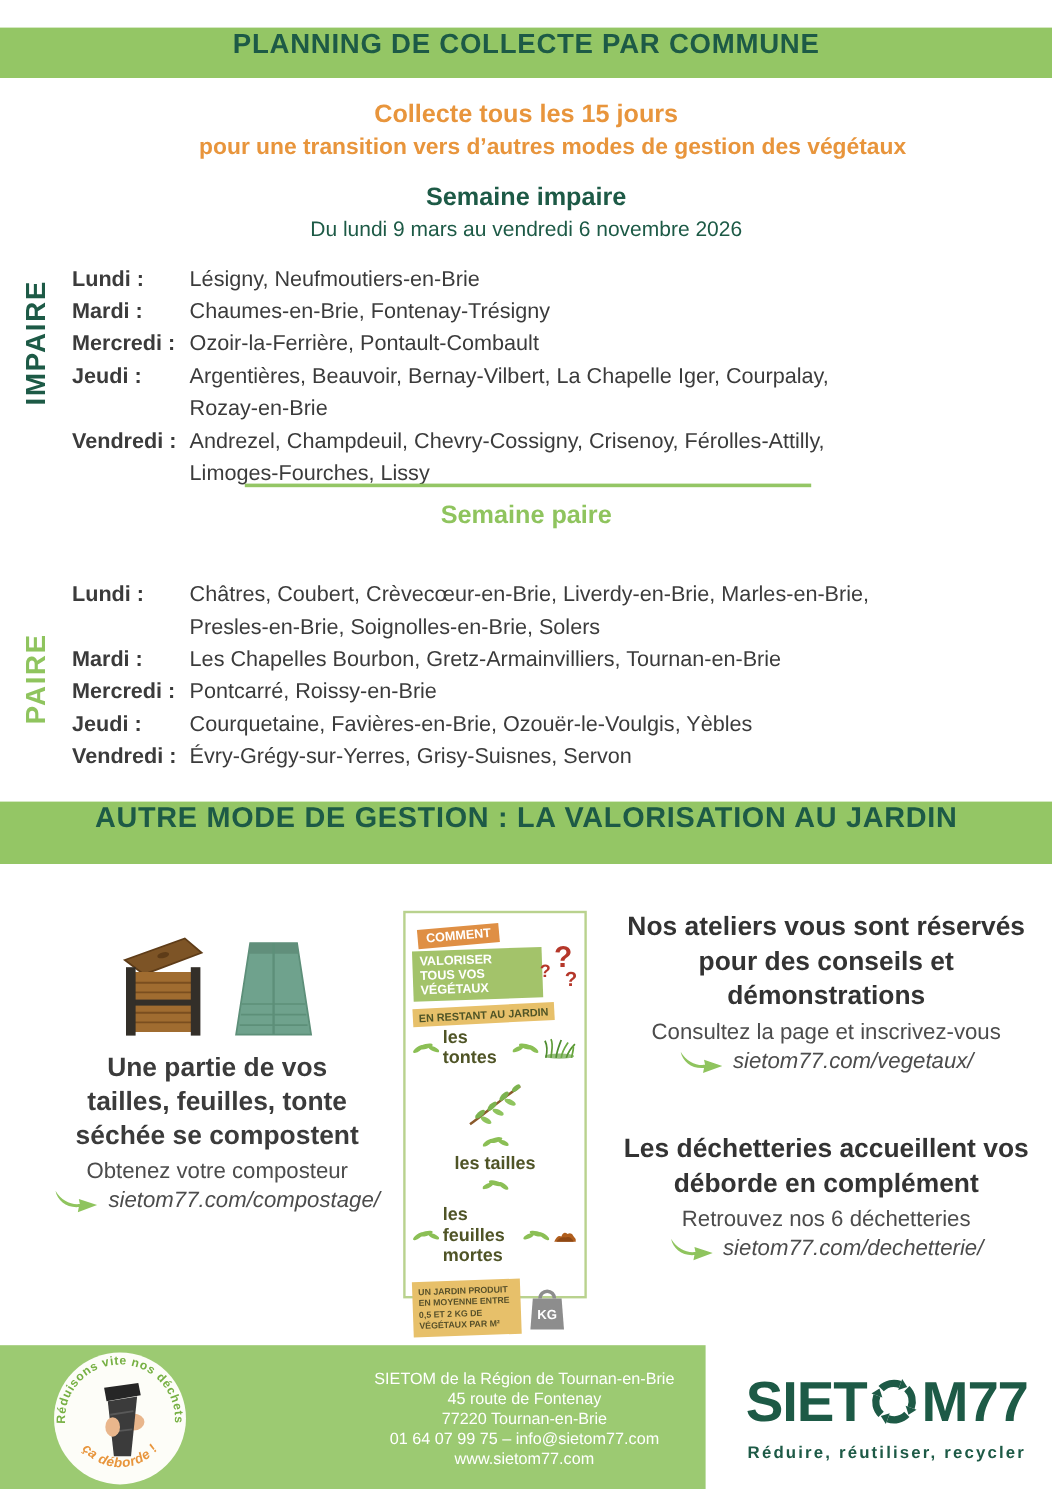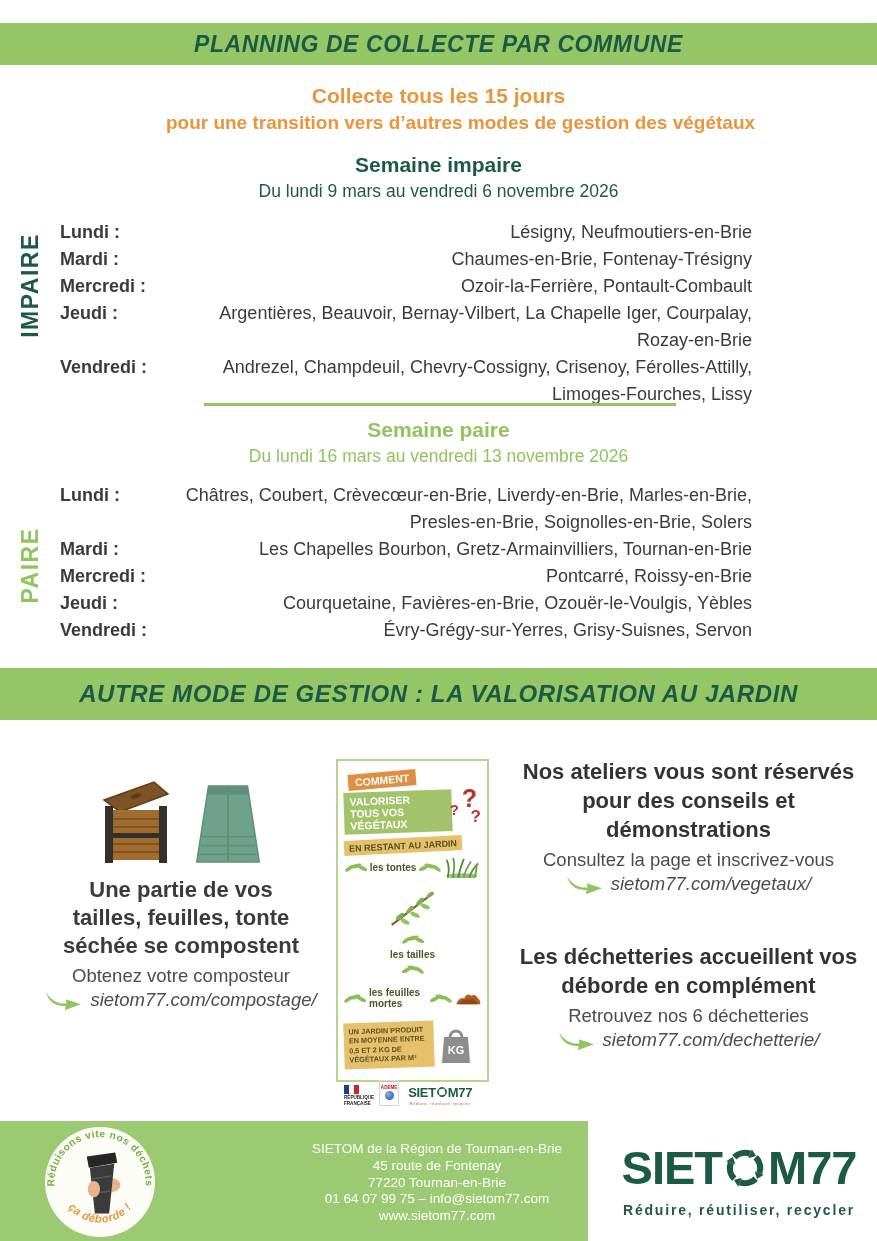--- a/index.html
+++ b/index.html
@@ -10,21 +10,21 @@
     --body:#3b3b3b;
     --italic:#4c4c4c;
   }
   *{box-sizing:border-box;}
   html,body{margin:0;padding:0;background:#fff;}
   .page{
     position:relative;width:877px;height:1241px;background:#fff;overflow:hidden;
     font-family:"Liberation Sans",sans-serif;color:var(--body);
   }
   
-  .banner{position:absolute;left:0;width:100%;background:var(--green);display:flex;align-items:center;justify-content:center;font-style:italic;}
+  .banner{position:absolute;left:0;width:100%;background:var(--green);display:flex;align-items:flex-start;justify-content:center;}
   .banner1{top:23px;height:42px;}
   .banner2{top:668px;height:52px;}
   .banner span{font-weight:700;color:var(--dgreen);letter-spacing:.6px;}
   .banner1 span{font-size:23px;}
   .banner2 span{font-size:24px;}
   
   .centered{position:absolute;left:0;width:100%;text-align:center;}
   .intro1{top:84px;color:var(--orange);font-size:21px;font-weight:700;}
   .intro2{top:112px;color:var(--orange);font-size:19px;font-weight:600;padding-left:44px;}
   
@@ -39,42 +39,42 @@
   .side-label{position:absolute;left:-25px;width:110px;text-align:center;transform:rotate(-90deg);
     font-size:23px;font-weight:800;letter-spacing:1.5px;white-space:nowrap;}
   .side-impaire{top:272px;color:var(--dgreen);}
   .side-paire{top:552px;color:var(--green-soft);}
   
   .sched{position:absolute;left:60px;width:692px;font-size:18px;color:var(--body);}
   .sched-impaire{top:219px;}
   .sched-paire{top:482px;}
   .sched-row{display:flex;line-height:27px;}
   .sched-day{width:98px;flex:none;font-weight:600;}
-  .sched-communes{flex:1;text-align:right;}
+  .sched-communes{flex:1;}
   
   .col-left{position:absolute;left:35px;top:772px;width:292px;text-align:center;}
   .composters{display:flex;justify-content:center;align-items:flex-end;gap:16px;height:94px;margin-bottom:10px;}
   .compost-text{font-size:22px;font-weight:600;color:var(--body);line-height:28px;width:252px;margin:0 auto;}
   .cta{font-size:18.5px;color:var(--italic);margin-top:5px;}
   .url-row{display:flex;justify-content:center;align-items:center;gap:7px;margin-top:2px;}
   .url{font-style:italic;font-size:18.5px;color:var(--italic);cursor:pointer;}
   .swoosh{width:38px;height:22px;flex:none;}
   
   .flyer{position:absolute;left:336px;top:759px;width:153px;height:323px;border:2px solid #b9d28e;background:#fff;padding:9px 6px 6px 6px;}
   .tags{position:relative;height:72px;}
   .tag{display:inline-block;font-weight:700;line-height:1.15;}
   .tag-comment{background:#df8f44;color:#fff;font-size:10.5px;padding:2px 7px;transform:rotate(-5deg);margin-left:4px;}
   .tag-green{background:#a3c36a;color:#fff;font-size:10.5px;padding:3px 6px;transform:rotate(-2deg);margin-top:3px;width:108px;}
   .tag-jardin{background:#e7c06a;color:#4f5426;font-size:9px;padding:2.5px 5px;transform:rotate(-3deg);margin-top:5px;}
   .qmarks{position:absolute;right:0;top:16px;width:30px;color:#b5372a;font-weight:800;line-height:1;}
   .q1{position:absolute;right:4px;top:0;font-size:25px;}
   .q2{position:absolute;right:22px;top:16px;font-size:15px;}
   .q3{position:absolute;right:0;top:22px;font-size:17px;}
-  .flyer-item{display:flex;align-items:center;justify-content:center;gap:3px;margin-top:12px;
-    font-size:10px;font-weight:700;color:#4f5426;}
+  .flyer-item{display:flex;align-items:center;justify-content:space-between;gap:3px;margin-top:12px;
+    font-size:15px;font-weight:700;color:#4f5426;}
   .flyer-item.tontes{margin-top:14px;}
   .flyer-item.tailles{margin-top:10px;flex-direction:column;}
   .flyer-item.feuilles{margin-top:10px;}
   .leafdec{width:22px;height:13px;flex:none;}
   .flip{transform:scaleX(-1);}
   .note-row{display:flex;align-items:center;gap:5px;margin-top:12px;}
   .note-tag{background:#e7c06a;color:#57502a;font-size:7.3px;font-weight:700;line-height:1.3;padding:4px 5px;transform:rotate(-2deg);width:90px;}
   .flyer-logos{display:flex;align-items:flex-end;gap:5px;margin-top:12px;}
   .rf{display:flex;flex-direction:column;gap:1px;}
   .rf-flag{display:flex;width:15px;height:9px;}
@@ -161,21 +161,20 @@
     </div>
     <div class="sched-row">
       <div class="sched-day">Vendredi :</div>
       <div class="sched-communes">Andrezel, Champdeuil, Chevry-Cossigny, Crisenoy, Férolles-Attilly, Limoges-Fourches, Lissy</div>
     </div>
   </div>
 
   <div class="divider"></div>
 
   <div class="centered week-title t-paire">Semaine paire</div>
-  <div class="centered week-sub s-paire">Du lundi 16 mars au vendredi 13 novembre 2026</div>
   <div class="side-label side-paire">PAIRE</div>
 
   <div class="sched sched-paire">
     <div class="sched-row">
       <div class="sched-day">Lundi :</div>
       <div class="sched-communes">Châtres, Coubert, Crèvecœur-en-Brie, Liverdy-en-Brie, Marles-en-Brie, Presles-en-Brie, Soignolles-en-Brie, Solers</div>
     </div>
     <div class="sched-row">
       <div class="sched-day">Mardi :</div>
       <div class="sched-communes">Les Chapelles Bourbon, Gretz-Armainvilliers, Tournan-en-Brie</div>

